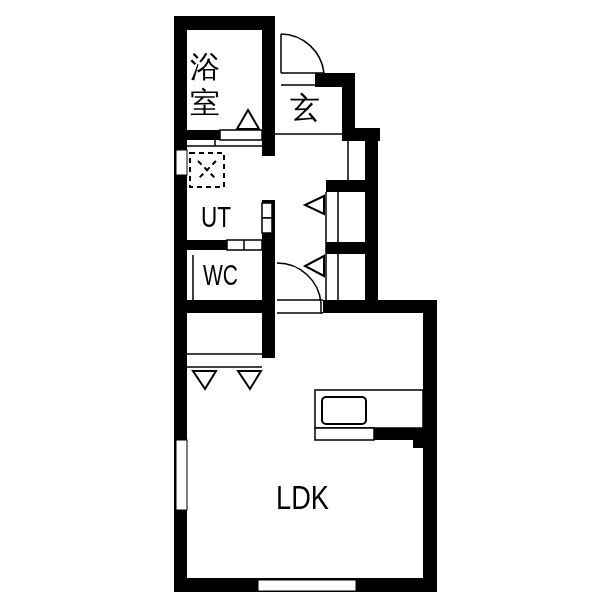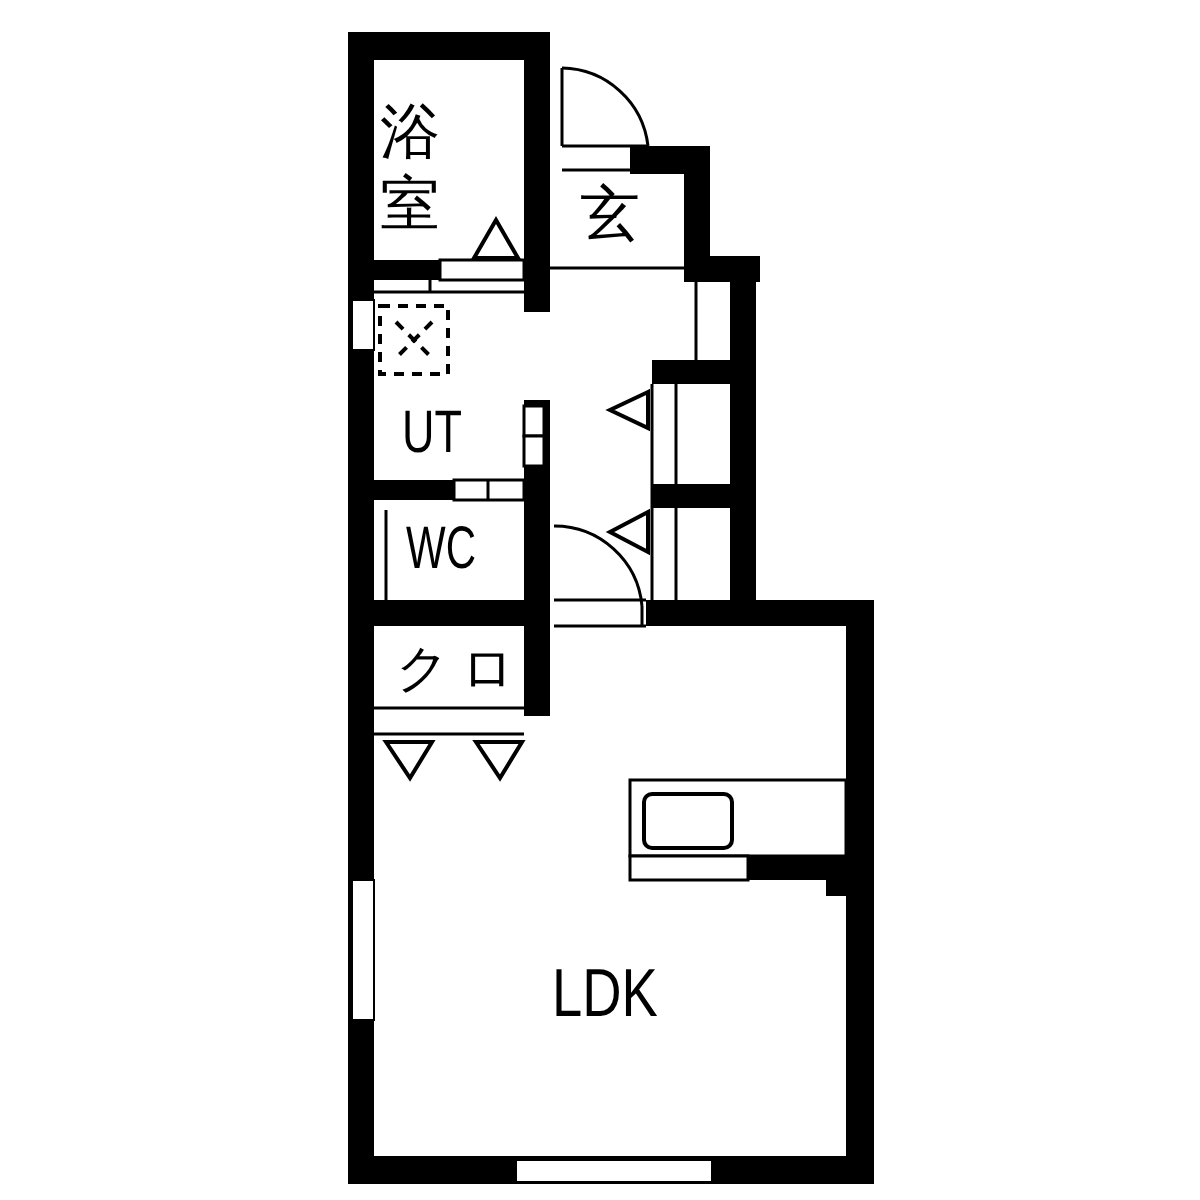--- a/index.html
+++ b/index.html
@@ -120,15 +120,14 @@
       <rect x="315" y="428" width="59" height="12"></rect>
       <rect x="322" y="397" width="44" height="27" rx="4" stroke-width="2"></rect>
     </g>
   </svg>
 
   
   <div class="label lbl-bath">浴室</div>
   <div class="label lbl-genkan">玄</div>
   <div class="label lbl-ut">UT</div>
   <div class="label lbl-wc">WC</div>
-  <div class="label lbl-closet">クロ</div>
   <div class="label lbl-ldk">LDK</div>
 </div>
 
 </body></html>

